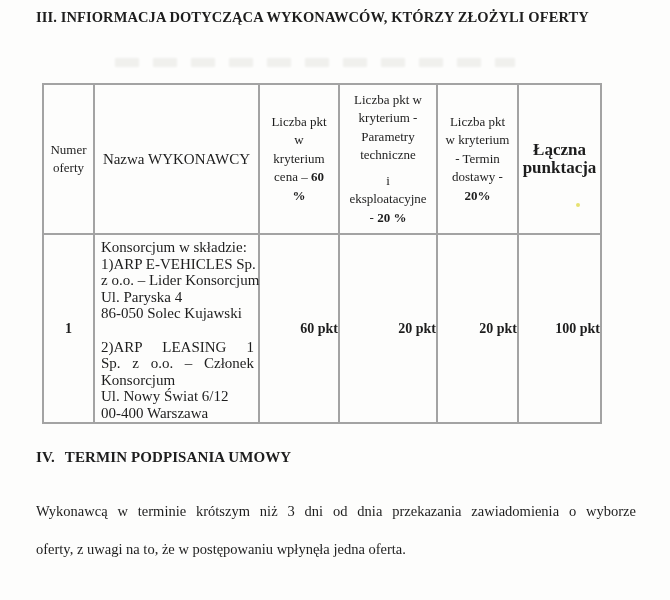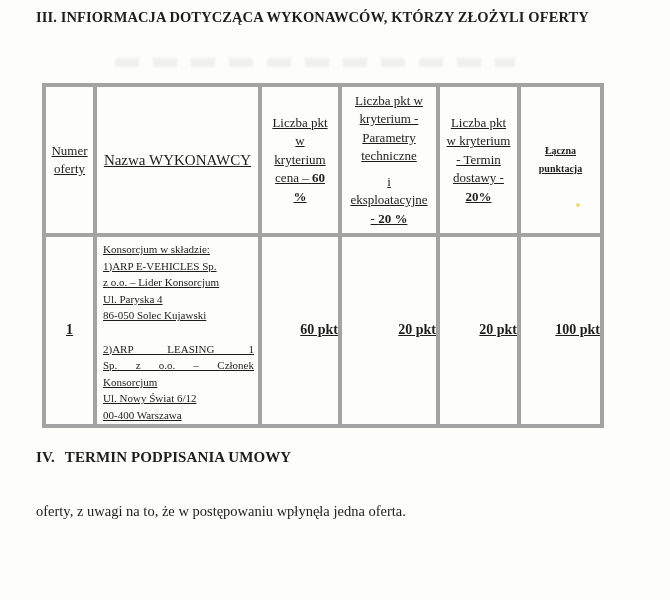--- a/index.html
+++ b/index.html
@@ -16,31 +16,31 @@
   
   .bleed{position:absolute;left:115px;top:58px;width:400px;height:9px;
     background:repeating-linear-gradient(90deg,#e6e6e1 0 24px,transparent 24px 38px);
     filter:blur(1.2px);opacity:.55;}
   
   .speck{position:absolute;left:576px;top:203px;width:4px;height:4px;
     background:#e4df63;border-radius:50%;filter:blur(.6px);opacity:.9;}
   
   table.offers{position:absolute;left:42px;top:83px;width:558px;
     border-collapse:collapse;table-layout:fixed;}
-  .offers th,.offers td{border:4px solid #a3a3a3;padding:0;font-weight:400;text-decoration:underline;}
+  .offers th,.offers td{border:2px solid #a3a3a3;padding:0;font-weight:400;}
   .offers tr.hrow{height:150px;}
   .offers tr.brow{height:189px;}
   .offers th{vertical-align:middle;text-align:center;
     font-size:13px;line-height:18.5px;font-weight:400;}
   .hl{white-space:pre;}
   .hsp{height:7px;}
   .b{font-weight:700;}
-  th.laczna-cell{font-size:10px;}
+  th.laczna-cell{font-size:17px;}
   td.numcell{text-align:center;vertical-align:middle;font-weight:700;font-size:14px;}
-  td.wykcell{vertical-align:top;padding:4px 4px 0 6px;font-size:11px;line-height:16.6px;}
+  td.wykcell{vertical-align:top;padding:4px 4px 0 6px;font-size:15px;line-height:16.6px;}
   .wline{min-height:16.6px;white-space:nowrap;}
   .wline.just{white-space:normal;text-align:justify;text-align-last:justify;}
   td.ptscell{text-align:right;vertical-align:middle;font-weight:700;font-size:14px;}
   
   .s4h{position:absolute;left:36px;top:449px;font-weight:700;font-size:15px;letter-spacing:.1px;}
   .s4h .num{display:inline-block;margin-right:10px;}
   .para{position:absolute;left:36px;top:492px;width:600px;
     font-size:14.5px;line-height:38px;}
   .pl.just{text-align:justify;text-align-last:justify;}
 </style>
@@ -124,16 +124,17 @@
         <td class="ptscell">100 pkt</td>
       </tr>
     </tbody>
   </table>
 
   <div class="s4h">
     <span class="num">IV.</span><span>TERMIN PODPISANIA UMOWY</span>
   </div>
 
   <div class="para">
+    <div class="pl just">Wykonawcą w terminie krótszym niż 3 dni od dnia przekazania zawiadomienia o wyborze</div>
     <div class="pl">oferty, z uwagi na to, że w postępowaniu wpłynęła jedna oferta.</div>
   </div>
 
 </div>
 
 </body></html>

